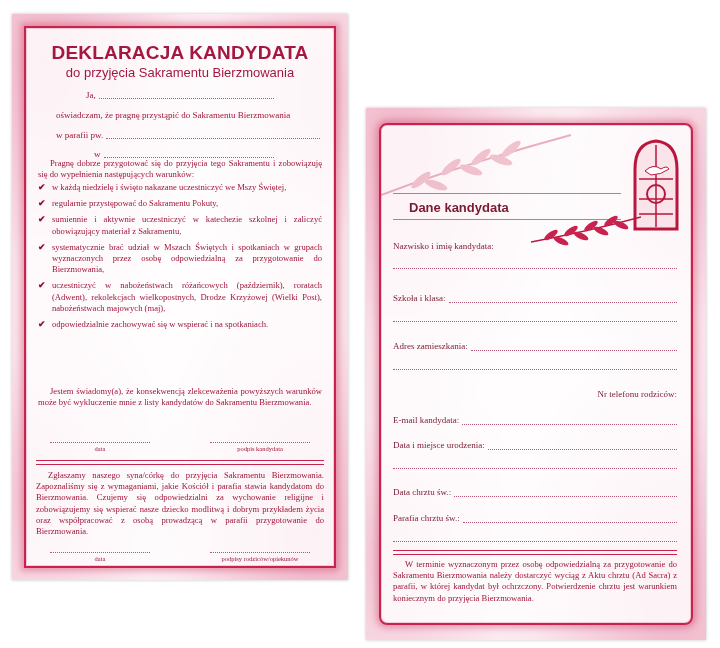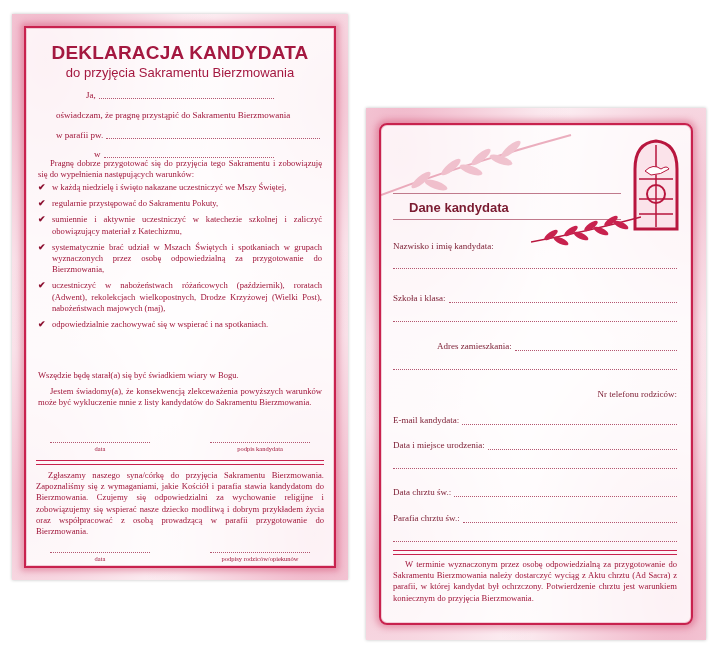--- a/index.html
+++ b/index.html
@@ -61,27 +61,26 @@
     <div class="line-row" style="left:68px;right:60px;top:121px;">
       <span>w</span>
         <span class="dots"></span>
     </div>
 
     <div class="para" style="left:12px;right:12px;top:130px;"><span class="indent"></span><span>Pragnę dobrze przygotować się do przyjęcia tego Sakramentu i zobowiązuję się do wypełnienia następujących warunków:</span></div>
 
     <ul class="checks">
       <li><span class="ck">✔</span><span>w każdą niedzielę i święto nakazane uczestniczyć we Mszy Świętej,</span></li>
       <li><span class="ck">✔</span><span>regularnie przystępować do Sakramentu Pokuty,</span></li>
-      <li><span class="ck">✔</span><span>sumiennie i aktywnie uczestniczyć w katechezie szkolnej i zaliczyć obowiązujący materiał z Katechizmu,</span></li>
+      <li><span class="ck">✔</span><span>sumiennie i aktywnie uczestniczyć w katechezie szkolnej i zaliczyć obowiązujący materiał z Sakramentu,</span></li>
       <li><span class="ck">✔</span><span>systematycznie brać udział w Mszach Świętych i spotkaniach w grupach wyznaczonych przez osobę odpowiedzialną za przygotowanie do Bierzmowania,</span></li>
       <li><span class="ck">✔</span><span>uczestniczyć w nabożeństwach różańcowych (październik), roratach (Adwent), rekolekcjach wielkopostnych, Drodze Krzyżowej (Wielki Post), nabożeństwach majowych (maj),</span></li>
       <li><span class="ck">✔</span><span>odpowiedzialnie zachowywać się w wspierać i na spotkaniach.</span></li>
     </ul>
 
-    <div class="para" style="left:12px;right:12px;top:342px;">Wszędzie będę starał(a) się być świadkiem wiary w Bogu.</div>
     <div class="para" style="left:12px;right:12px;top:358px;"><span class="indent"></span><span>Jestem świadomy(a), że konsekwencją zlekceważenia powyższych warunków może być wykluczenie mnie z listy kandydatów do Sakramentu Bierzmowania.</span></div>
 
     <div class="sig" style="left:24px;top:414px;">data</div>
     <div class="sig" style="right:24px;top:414px;">podpis kandydata</div>
 
     <div class="divider" style="top:432px;"></div>
 
     <div class="para" style="left:10px;right:10px;top:442px;"><span class="indent"></span><span>Zgłaszamy naszego syna/córkę do przyjęcia Sakramentu Bierzmowania. Zapoznaliśmy się z wymaganiami, jakie Kościół i parafia stawia kandydatom do Bierzmowania. Czujemy się odpowiedzialni za wychowanie religijne i zobowiązujemy się wspierać nasze dziecko modlitwą i dobrym przykładem życia oraz współpracować z osobą prowadzącą w parafii przygotowanie do Bierzmowania.</span></div>
 
     <div class="sig" style="left:24px;top:524px;">data</div>
@@ -131,21 +130,21 @@
         <span>Nazwisko i imię kandydata:</span>
       </div>
     <div class="blank" style="top:143px;"></div>
 
     <div class="field" style="top:168px;">
         <span>Szkoła i klasa:</span>
         <span class="dots"></span>
       </div>
     <div class="blank" style="top:196px;"></div>
 
-    <div class="field" style="top:216px;margin-left:44px;">
+    <div class="field" style="top:216px;">
         <span>Adres zamieszkania:</span>
         <span class="dots"></span>
       </div>
     <div class="blank" style="top:244px;"></div>
 
     <div class="field" style="top:264px;flex-direction:column;">
         <span>Nr telefonu rodziców:</span>
         <span class="dots"></span>
       </div>
 

